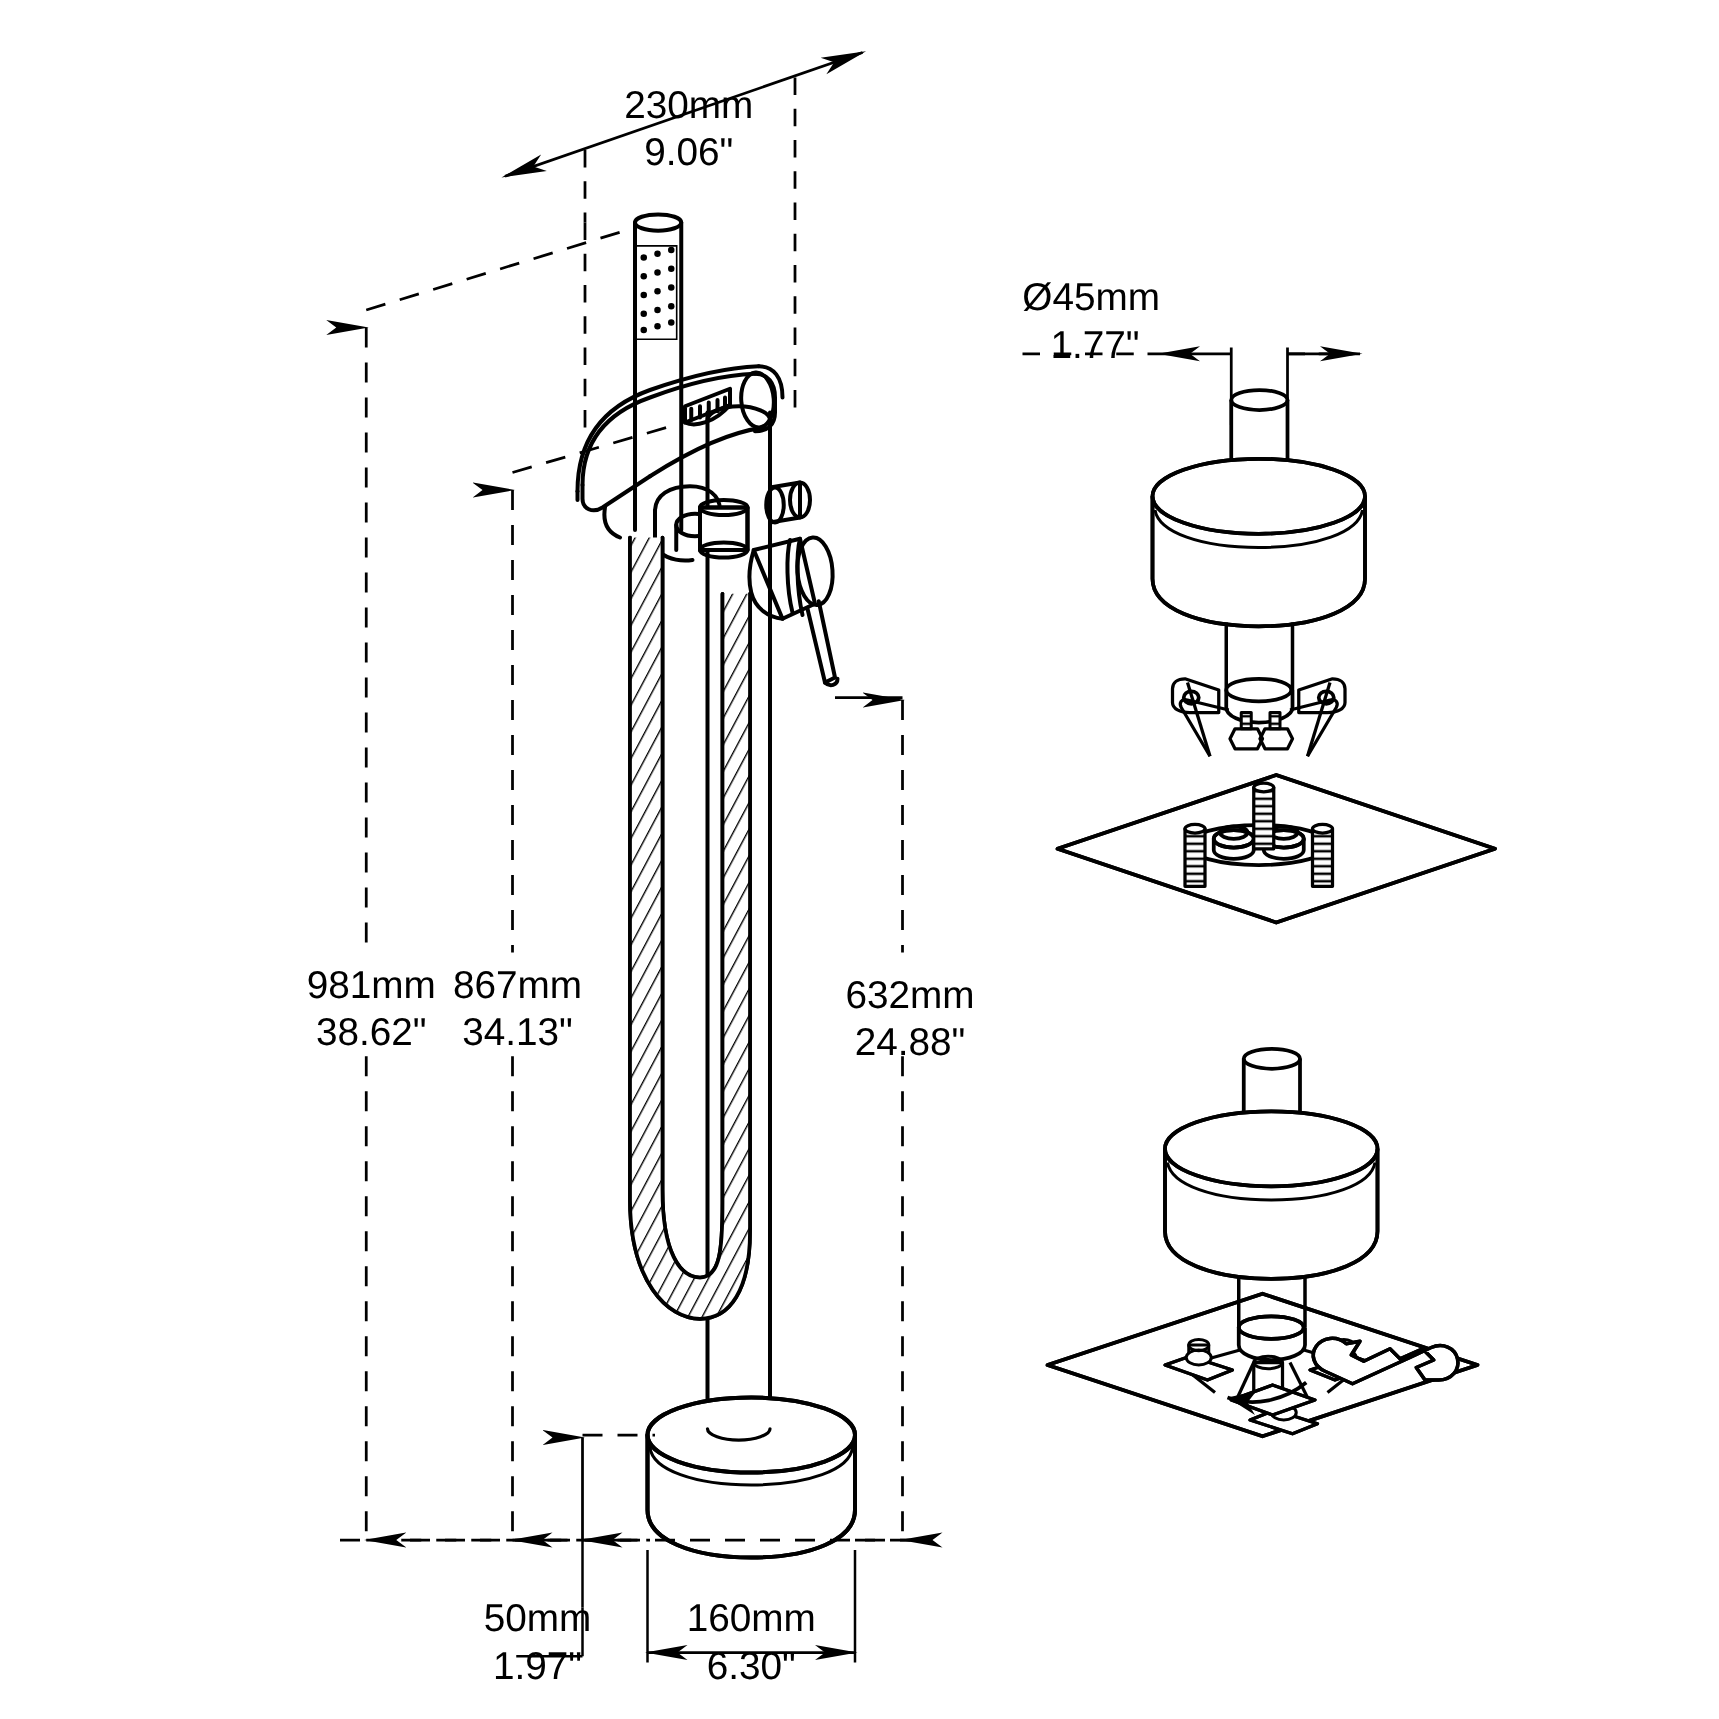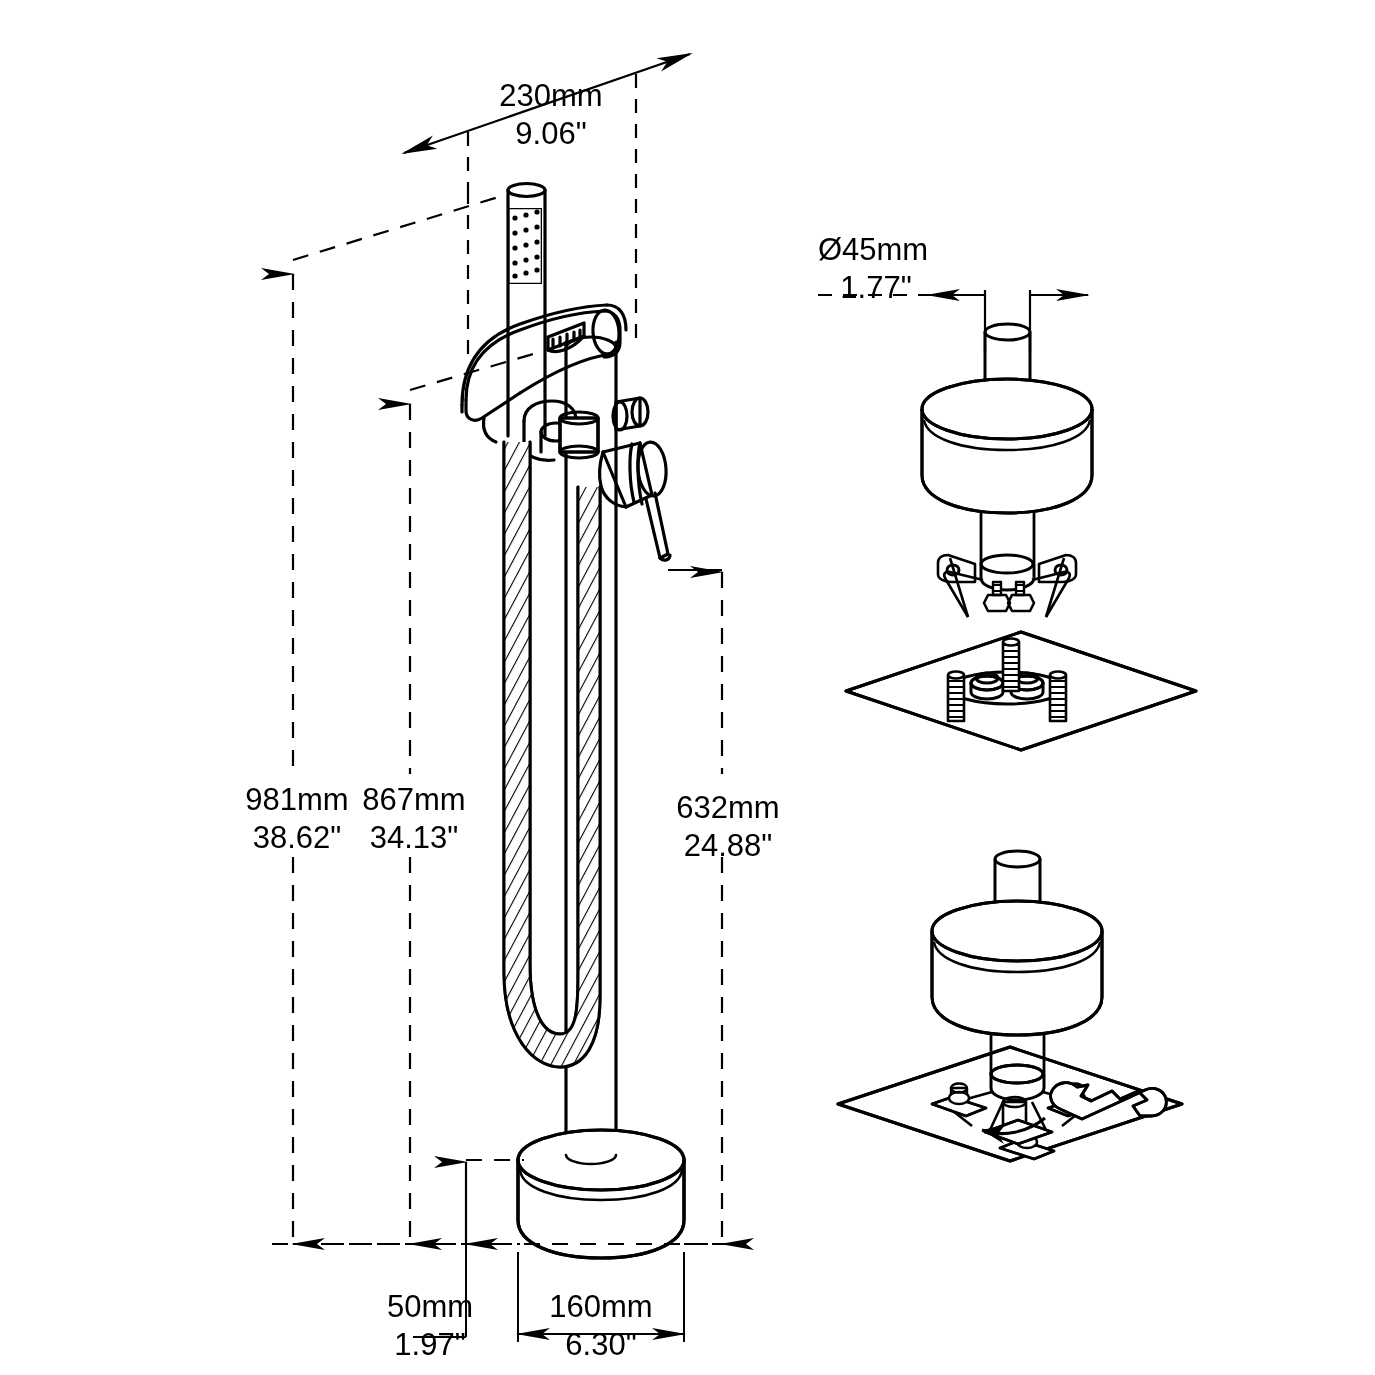--- a/index.html
+++ b/index.html
@@ -4,21 +4,21 @@
 <title>Freestanding Tub Filler Technical Drawing</title>
 <style>
   html,body{margin:0;padding:0;background:#ffffff;}
   body{
     width:1375px;height:1375px;
     font-family:"Liberation Sans", sans-serif;
     color:#000000;
     overflow:hidden;
     position:relative;
   }
-  #stage{position:absolute;left:0;top:12px;width:1375px;height:1141px;}
+  #stage{position:absolute;left:0;top:0;width:1375px;height:1141px;}
   svg{display:block;}
   .dimtext{
     font-family:"Liberation Sans", sans-serif;
     font-size:31px;
     font-weight:500;
     fill:#000000;
     text-anchor:middle;
     dominant-baseline:middle;
     white-space:pre;
   }

